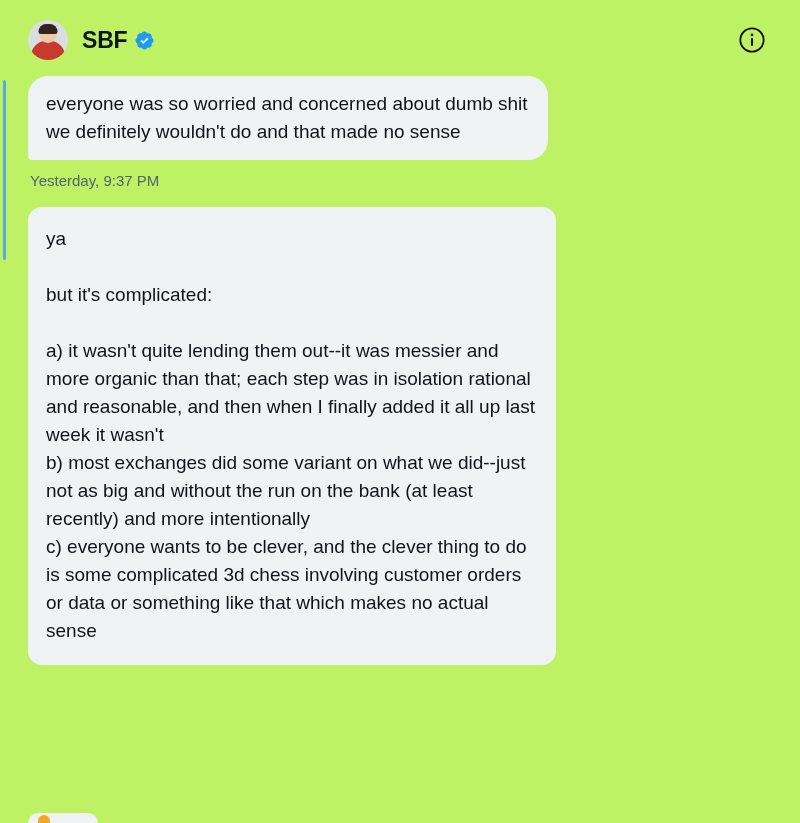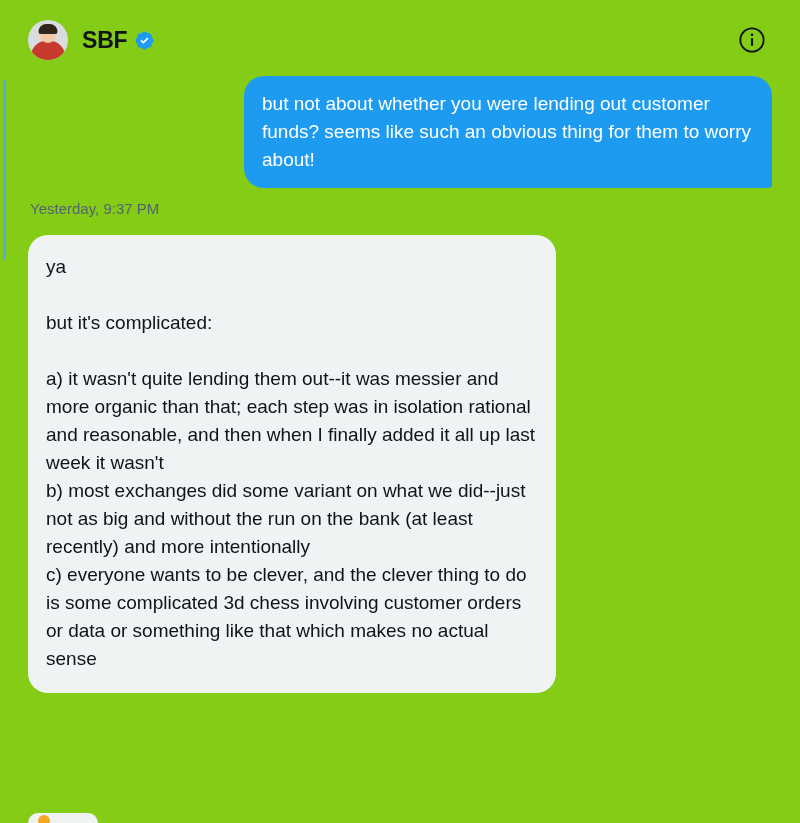--- a/index.html
+++ b/index.html
@@ -13,21 +13,21 @@
     font-family: "Liberation Sans", sans-serif;
     color: #0f1419;
     overflow: hidden;
     position: relative;
   }
 
   .chat-root {
     position: relative;
     width: 800px;
     height: 823px;
-    background: #84cc16;
+    background: #bef264;
     box-sizing: border-box;
   }
 
   
   .thread-rail {
     position: absolute;
     left: 3px;
     top: 80px;
     width: 3px;
     height: 180px;
@@ -195,28 +195,28 @@
       <svg viewBox="0 0 24 24" width="28" height="28" aria-hidden="true">
         <circle cx="12" cy="12" r="10" fill="none" stroke="#0f1419" stroke-width="1.6"></circle>
         <circle cx="12" cy="7.6" r="1.15" fill="#0f1419"></circle>
         <rect x="11.1" y="10.2" width="1.8" height="7" rx="0.9" fill="#0f1419"></rect>
       </svg>
     </div>
   </div>
 
   <div class="messages">
 
-
-    <div class="row right">
-      <div class="bubble outgoing" style="max-width:528px;">but not about whether you were lending out customer funds? seems like such an obvious thing for them to worry about!</div>
-    </div>
+    <div class="row left">
+      <div class="bubble incoming" style="max-width:520px;">everyone was so worried and concerned about dumb shit we definitely wouldn't do and that made no sense</div>
+    </div>
+
     <div class="timestamp right">Yesterday, 9:37 PM</div>
 
     <div class="row left">
-      <div class="bubble incoming tall" style="max-width:528px;">ya
+      <div class="bubble incoming tall" style="max-width:528px;border-radius:14px;">ya
 
 but it's complicated:
 
 a) it wasn't quite lending them out--it was messier and more organic than that; each step was in isolation rational and reasonable, and then when I finally added it all up last week it wasn't
 b) most exchanges did some variant on what we did--just not as big and without the run on the bank (at least recently) and more intentionally
 c) everyone wants to be clever, and the clever thing to do is some complicated 3d chess involving customer orders or data or something like that which makes no actual sense</div>
     </div>
 
   </div>
 

